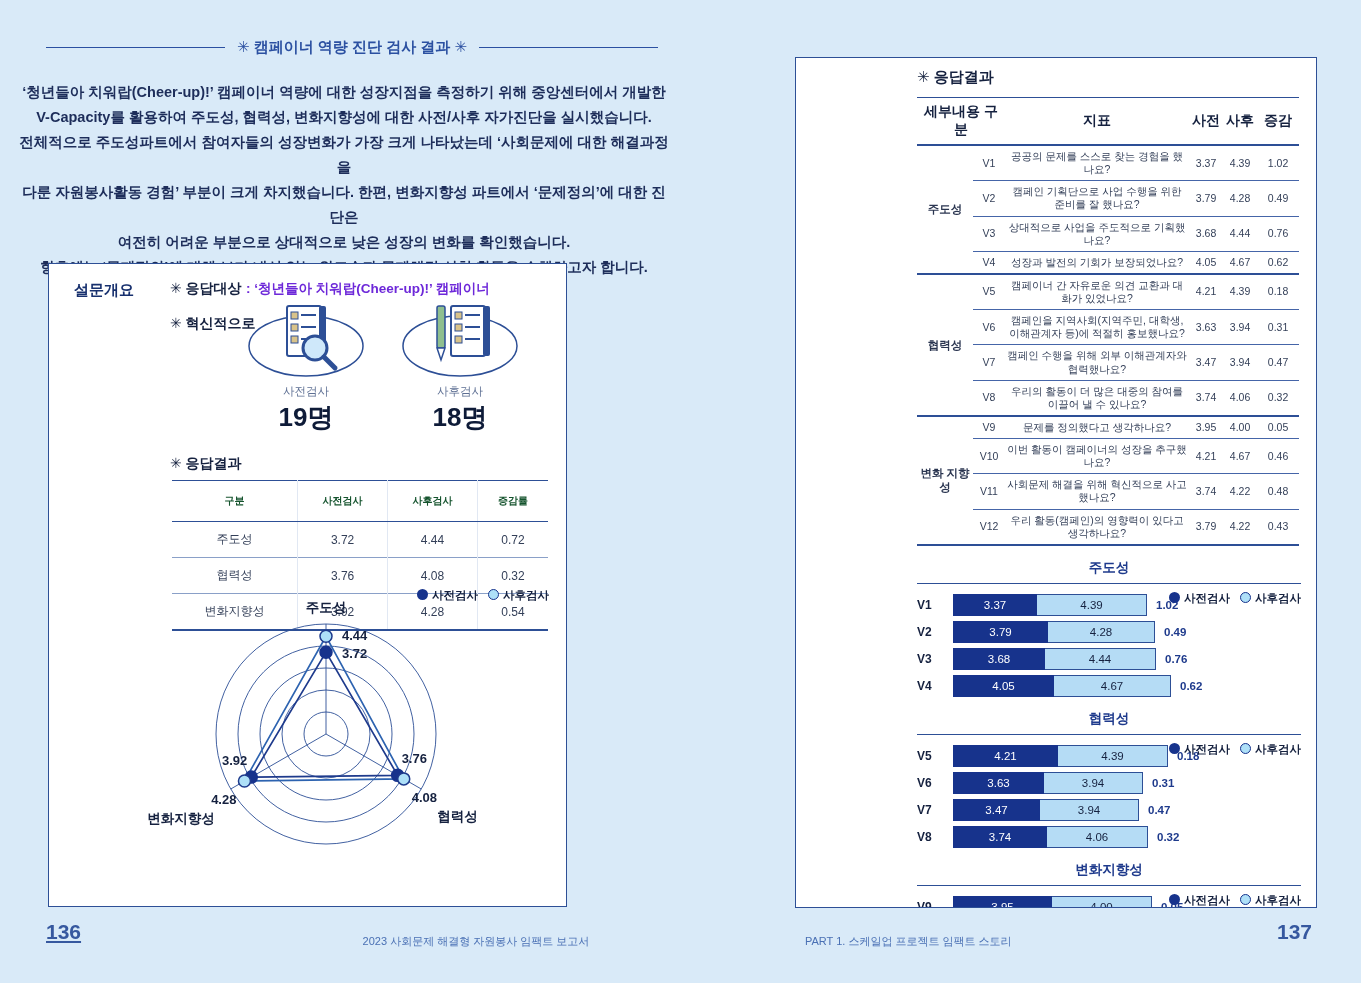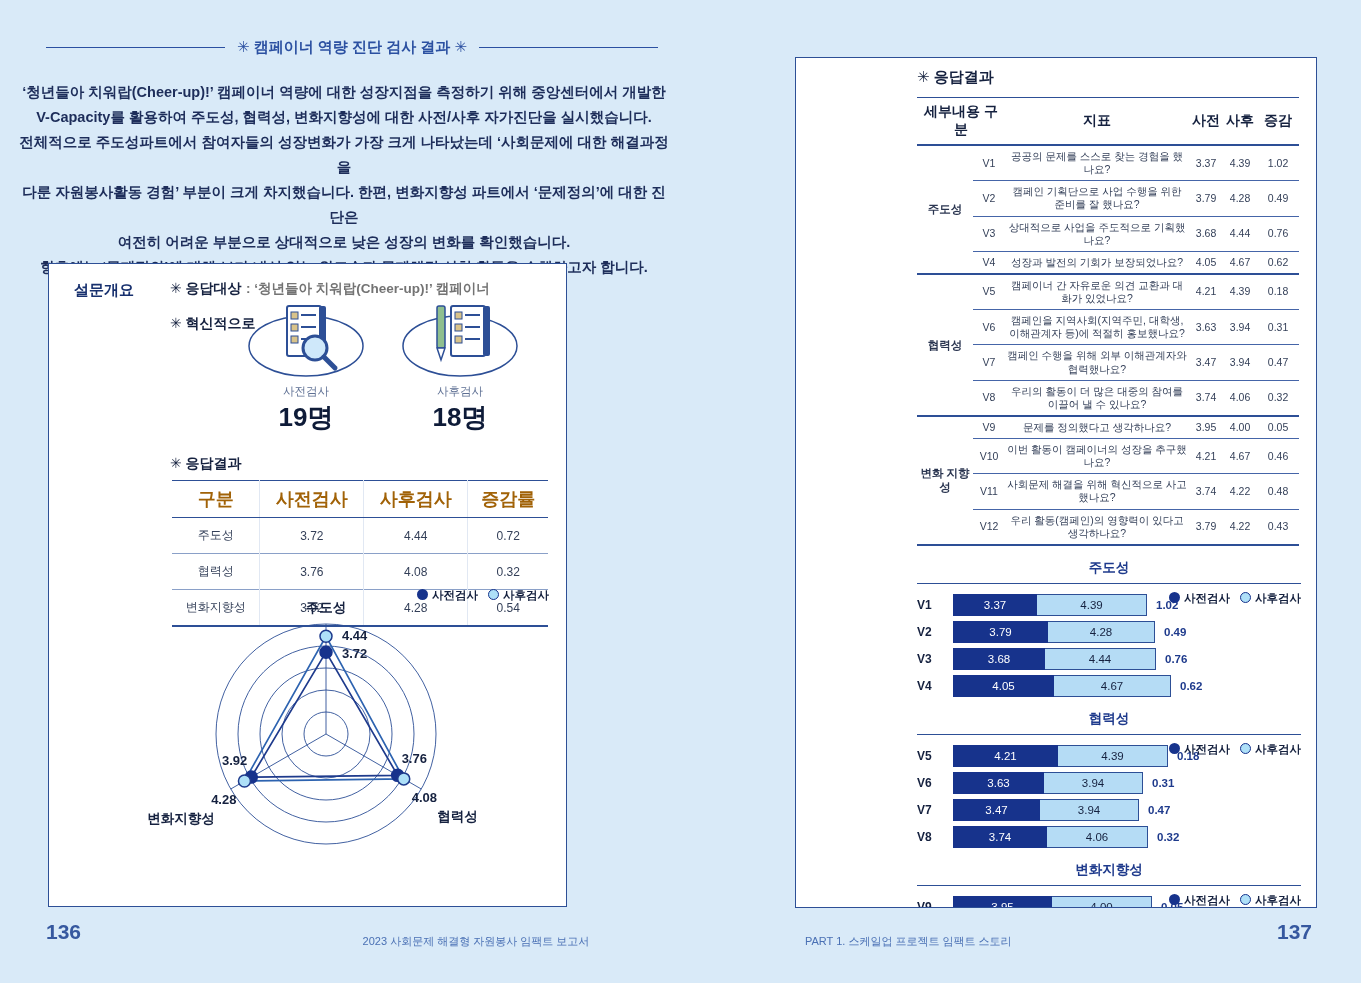--- a/index.html
+++ b/index.html
@@ -11,33 +11,33 @@
   .header-line{flex:1;border-top:1.6px solid #2b50a1;height:0;}
   .header-title{font-size:15px;font-weight:bold;color:#2b50a1;white-space:nowrap;}
 
   #intro{position:absolute;left:18px;top:80px;width:652px;text-align:center;
          font-size:14.5px;font-weight:600;color:#1d2d5a;line-height:25px;}
 
   #survey-box{position:absolute;left:48px;top:263px;width:517px;height:642px;
               background:#ffffff;border:1.5px solid #2d4f96;}
   .box-label{position:absolute;left:25px;top:17px;font-size:15px;font-weight:bold;color:#17306e;}
   .kv-label{font-size:14px;font-weight:bold;color:#15213f;}
-  .kv-value{font-size:13.5px;color:#737373;font-weight:600;}
+  .kv-value{font-size:13.5px;color:#6d28d9;font-weight:600;}
   #respondent-row{position:absolute;left:121px;top:15px;white-space:nowrap;}
   #count-label{position:absolute;left:121px;top:50px;}
   #figures{position:absolute;left:188px;top:36px;display:flex;gap:16px;}
   .figure{width:138px;text-align:center;}
   .figure-label{font-size:11.5px;color:#5d6f93;margin-top:2px;}
   .figure-count{font-size:26px;font-weight:bold;color:#0e1b38;margin-top:1px;}
   #result-label-left{position:absolute;left:121px;top:190px;}
 
   table{border-collapse:collapse;}
   #summary-table-wrap{position:absolute;left:123px;top:216px;width:376px;}
   .summary-table{width:100%;border-top:1.6px solid #2d4f96;border-bottom:2px solid #2d4f96;}
-  .summary-table th{border-bottom:1.8px solid #2d4f96;padding:6px 4px;font-size:18px;color:#a16207;}
+  .summary-table th{border-bottom:1.8px solid #2d4f96;padding:13px 4px;font-size:10px;color:#14532d;}
   .summary-table td{padding:9px 4px;font-size:12px;color:#333f58;text-align:center;border-top:1px solid #8aa0c8;}
   .summary-table tr:first-child td{border-top:none;}
   .summary-table th+th,.summary-table td+td{border-left:1px solid #e1e8f3;}
 
   #radar-wrap{position:absolute;left:12px;top:322px;width:492px;height:316px;}
   .legend{display:flex;gap:10px;align-items:center;font-size:11.5px;color:#15213f;font-weight:600;}
   #radar-legend{position:absolute;right:4px;top:2px;}
   .dot{width:11px;height:11px;border-radius:50%;display:inline-block;margin-right:4px;vertical-align:-1px;box-sizing:border-box;}
   .dot-pre{background:#17338c;}
   .dot-post{background:#aee0f8;border:1.5px solid #17338c;}
@@ -64,21 +64,21 @@
   .section-legend{position:absolute;right:0;top:32px;}
   .bar-row{display:flex;align-items:center;height:22px;margin-bottom:5px;}
   .bar-code{width:36px;font-size:12px;font-weight:bold;color:#15213f;}
   .seg{height:22px;display:flex;align-items:center;justify-content:center;font-size:11.5px;box-sizing:border-box;}
   .seg-pre{background:#17338c;color:#ffffff;border:1px solid #17338c;}
   .seg-post{background:#b5dcf5;color:#15213f;border:1px solid #2d4f96;border-left:none;}
   .bar-delta{margin-left:9px;font-size:11.5px;font-weight:bold;color:#1e3a8c;}
 
   
   .page-num{position:absolute;font-size:21px;font-weight:600;color:#36589f;}
-  #page-num-left{left:46px;top:920px;}
+  #page-num-left{left:46px;top:920px;text-decoration:underline;}
   #page-num-right{left:1277px;top:920px;}
   .footer-text{position:absolute;font-size:11px;color:#4a70b4;}
   #footer-text-left{left:330px;top:934px;width:292px;text-align:center;}
   #footer-text-right{left:777px;top:934px;margin-left:28px;}
 </style>
 </head>
 <body>
 
 <div id="spread">
 

